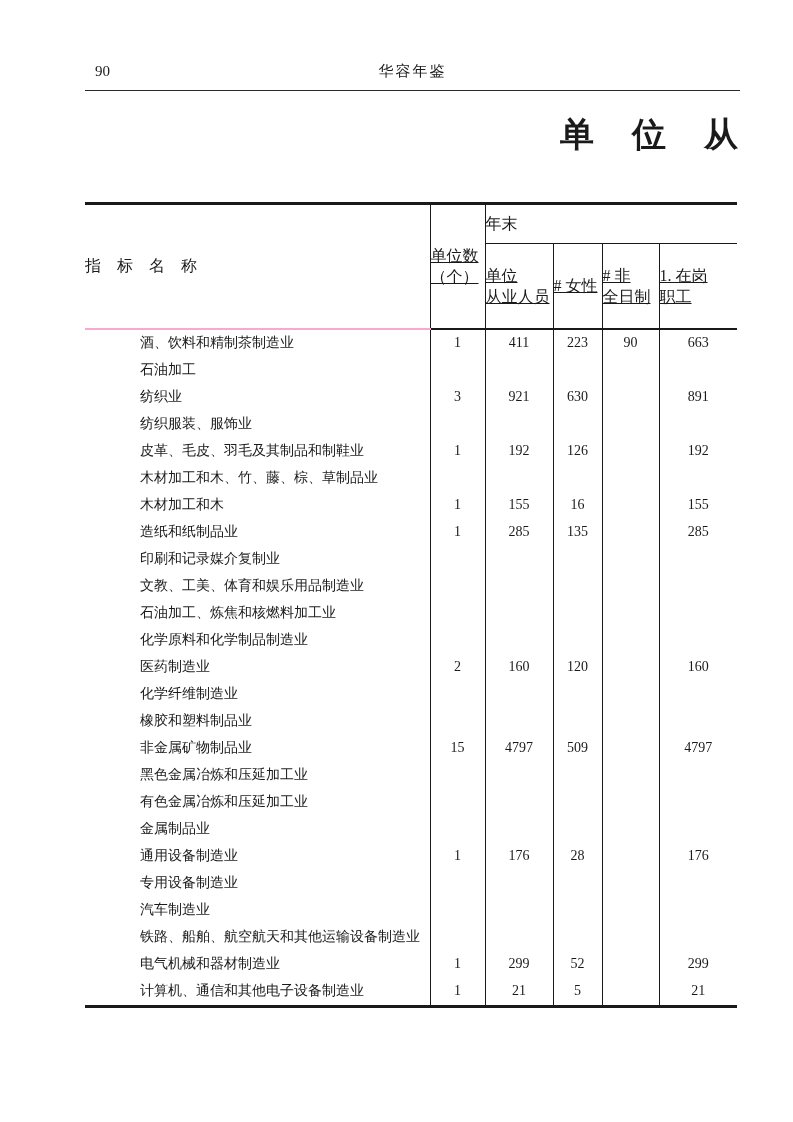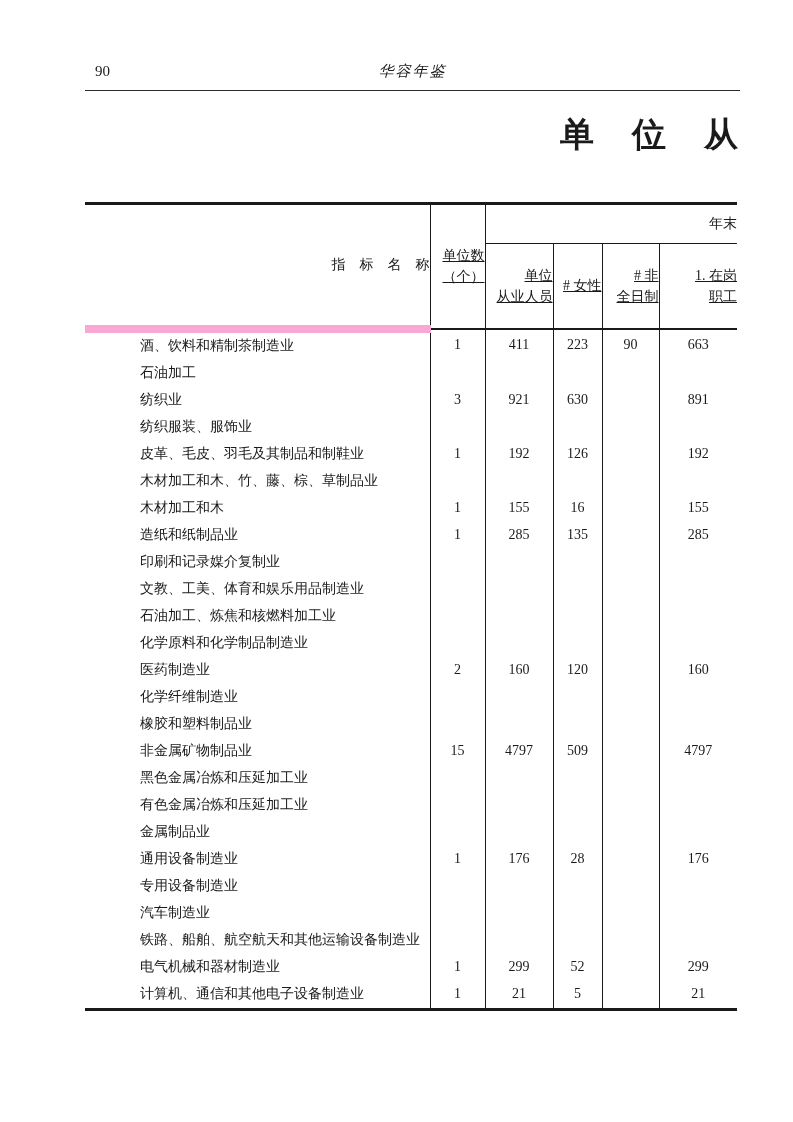--- a/index.html
+++ b/index.html
@@ -28,21 +28,20 @@
     margin-left: 10px;
     position: relative;
     z-index: 1;
   }
   .header-title {
     position: absolute;
     left: 0; right: 0; top: 0;
     text-align: center;
     font-size: 15px;
     letter-spacing: 2px;
-    font-style: italic;
   }
   
   .main-title {
     margin: 24px 53px 0 0;
     text-align: right;
     font-size: 34px;
     line-height: 40px;
     font-weight: bold;
     letter-spacing: 2px;
   }
@@ -50,30 +49,30 @@
   .stats-table {
     margin: 47px 0 0 85px;
     width: 652px;
     border-collapse: collapse;
     table-layout: fixed;
     border-top: 3px solid #1a1a1a;
     border-bottom: 3px solid #1a1a1a;
   }
   .stats-table th {
     font-weight: normal;
-    font-size: 14px;
+    font-size: 16px;
     vertical-align: middle;
-    text-align: right;
+    text-align: left;
     padding: 0;
   }
   .group-row { height: 40px; }
   .sub-row   { height: 85px; }
   .th-indicator {
     border-right: 1px solid #1a1a1a;
-    border-bottom: 8px solid #f9a8d4;
+    border-bottom: 2px solid #f9a8d4;
     font-size: 15px;
   }
   .th-units {
     border-right: 1px solid #1a1a1a;
     border-bottom: 2px solid #1a1a1a;
   }
   .th-group {
     border-bottom: 1px solid #1a1a1a;
     text-align: right;
     padding-right: 28px;

